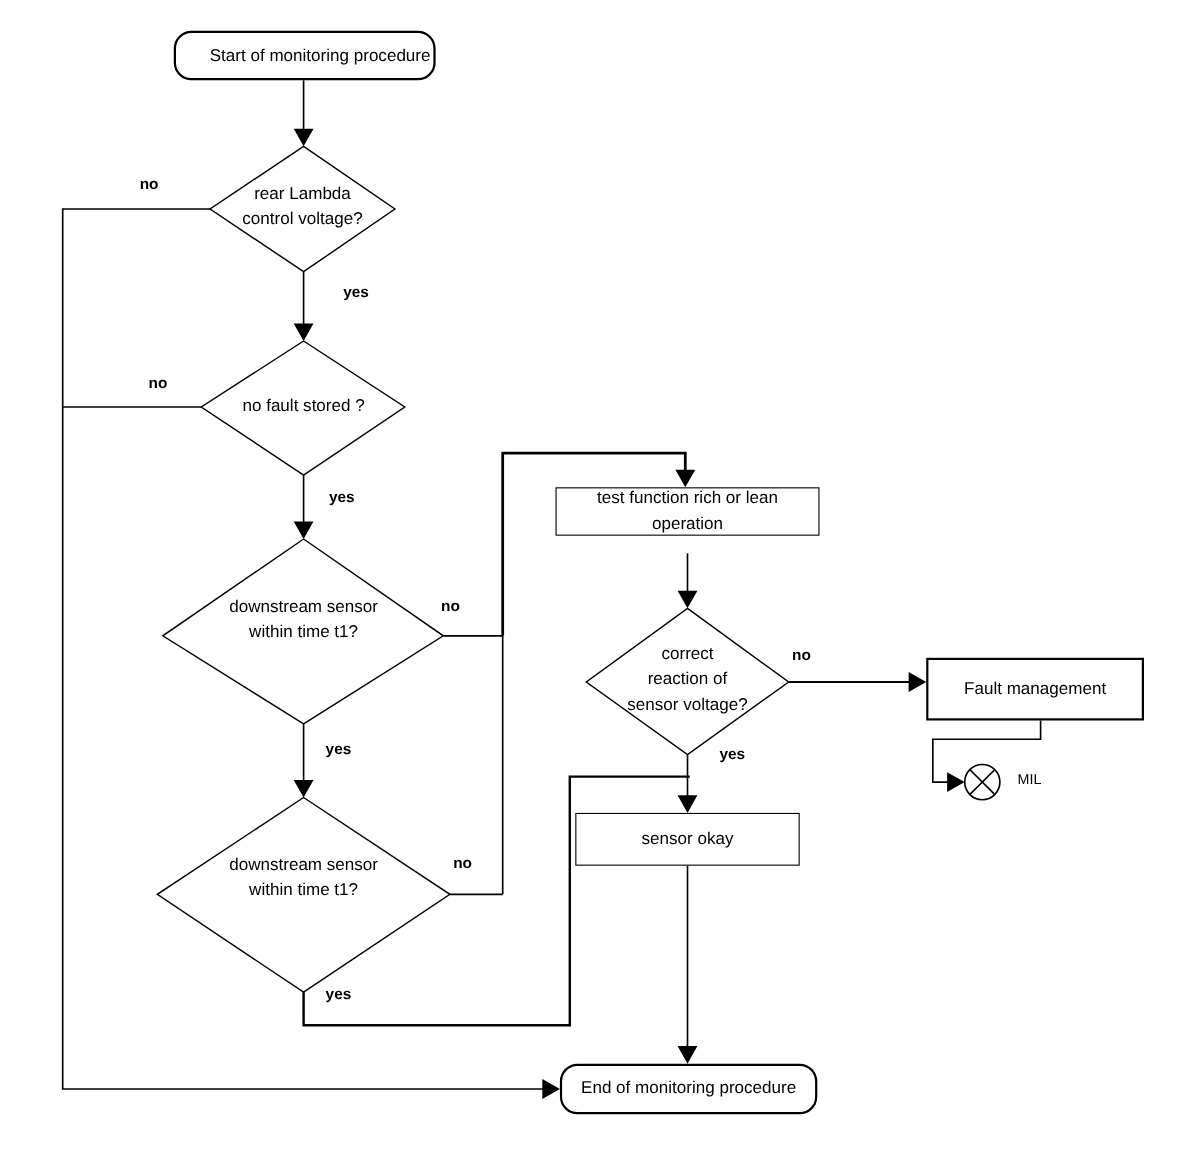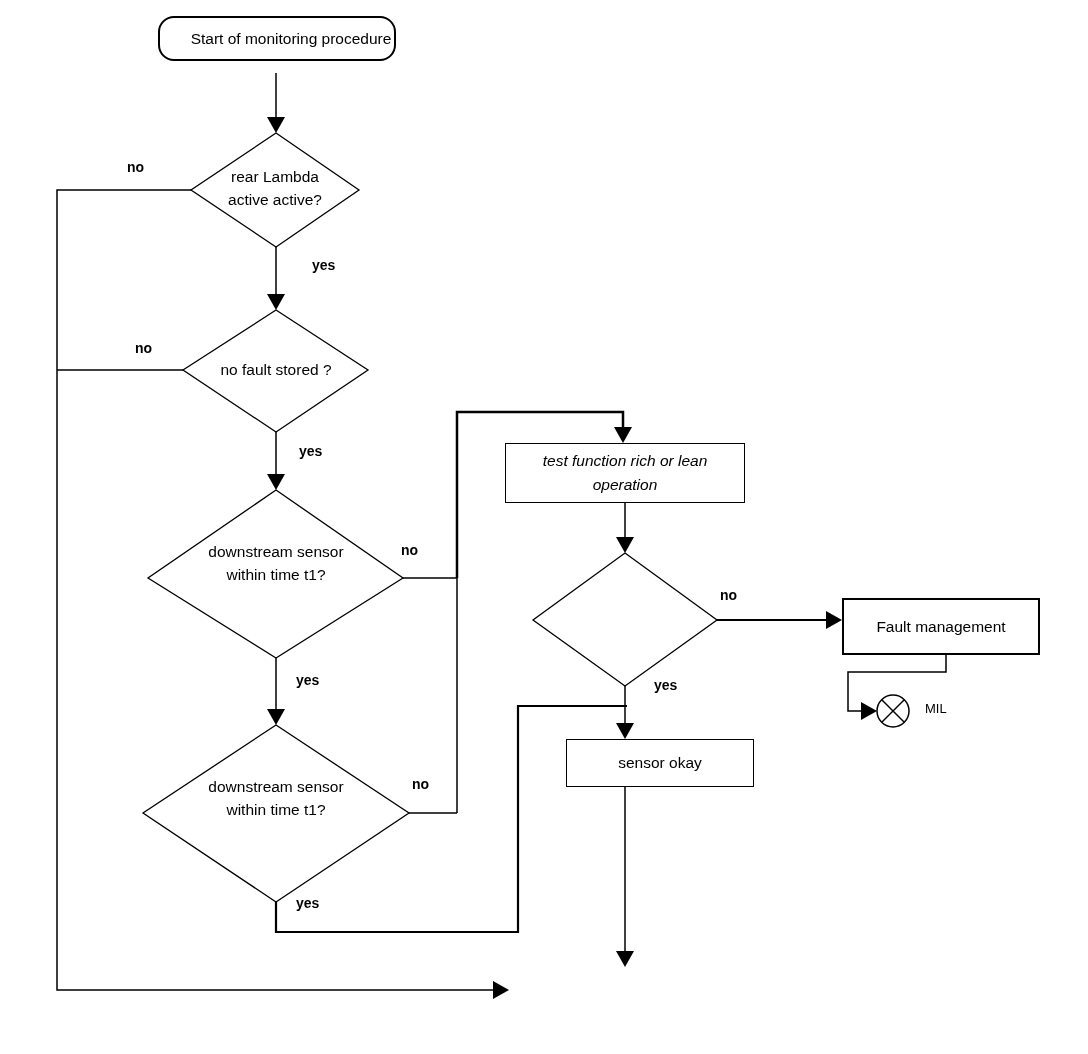--- a/index.html
+++ b/index.html
@@ -88,57 +88,65 @@
     <polygon points="826,611 826,629 842,620" fill="#000"></polygon>
     <polygon points="861,702 861,720 877,711" fill="#000"></polygon>
 
     <g>
       <circle cx="893" cy="711" r="16" fill="#fff" stroke="#000" stroke-width="1.5"></circle>
       <line x1="882" y1="700" x2="904" y2="722" stroke="#000" stroke-width="1.5"></line>
       <line x1="904" y1="700" x2="882" y2="722" stroke="#000" stroke-width="1.5"></line>
     </g>
   </svg>
 
-  <div class="node-box terminator" style="left:158px; top:16px; width:238px; height:45px;padding-left:28px;">
+  <div class="node-box terminator" style="left:158px; top:28px; width:238px; height:45px;padding-left:28px;">
     <span>Start of monitoring procedure</span>
   </div>
 
-  <div class="node-box" style="left:505px; top:443px; width:240px; height:60px; border-width:1.5px;font-style:italic;">
+  <div class="node-box" style="left:505px; top:443px; width:240px; height:44px; border-width:1.5px;">
     <span>test function rich or lean</span>
     <span>operation</span>
   </div>
 
-  <div class="node-box" style="left:523px; top:739px; width:188px; height:48px; border-width:1.5px;margin-left:43px;">
+  <div class="node-box" style="left:523px; top:739px; width:204px; height:48px; border-width:1.5px;">
     <span>sensor okay</span>
   </div>
 
   <div class="node-box" style="left:842px; top:598px; width:198px; height:57px;">
     <span>Fault management</span>
   </div>
 
+  <div class="node-box terminator" style="left:509px; top:967px; width:234px; height:46px;">
+    <span>End of monitoring procedure</span>
+  </div>
 
   <div class="diamond-text" style="left:191px; top:165px; width:168px;">
     <div>rear Lambda</div>
-    <div>active active?</div>
+    <div>control voltage?</div>
   </div>
 
   <div class="diamond-text" style="left:180px; top:358px; width:192px;">
     <div>no fault stored ?</div>
   </div>
 
   <div class="diamond-text" style="left:160px; top:540px; width:232px;">
     <div>downstream sensor</div>
     <div>within time t1?</div>
   </div>
 
   <div class="diamond-text" style="left:160px; top:775px; width:232px;">
     <div>downstream sensor</div>
     <div>within time t1?</div>
   </div>
 
+  <div class="diamond-text" style="left:535px; top:583px; width:180px;">
+    <div>correct</div>
+    <div>reaction of</div>
+    <div>sensor voltage?</div>
+  </div>
 
   <div class="mil-label" style="left:925px; top:699px;">MIL</div>
 
   <div class="branch-label" style="left:127px; top:157px;">no</div>
   <div class="branch-label" style="left:312px; top:255px;">yes</div>
   <div class="branch-label" style="left:135px; top:338px;">no</div>
   <div class="branch-label" style="left:299px; top:441px;">yes</div>
   <div class="branch-label" style="left:401px; top:540px;">no</div>
   <div class="branch-label" style="left:296px; top:670px;">yes</div>
   <div class="branch-label" style="left:412px; top:774px;">no</div>

